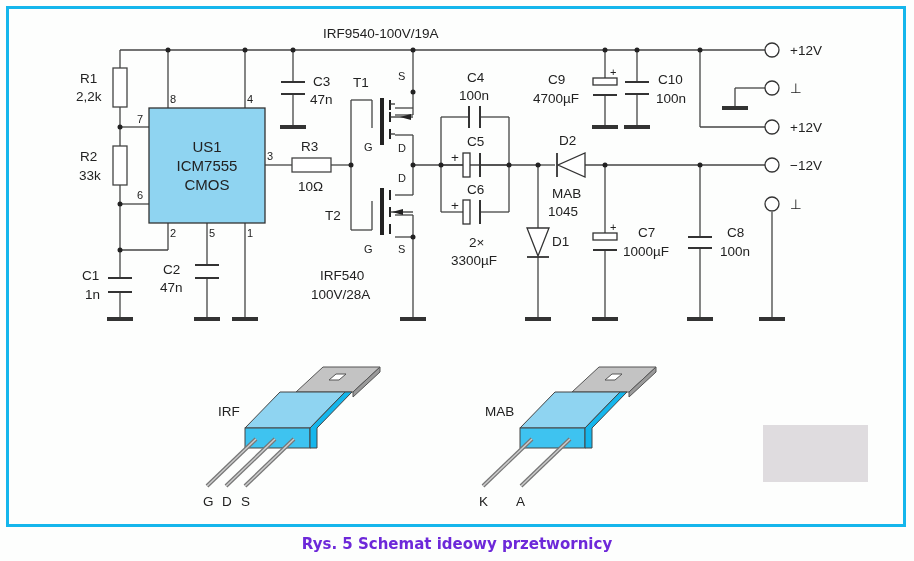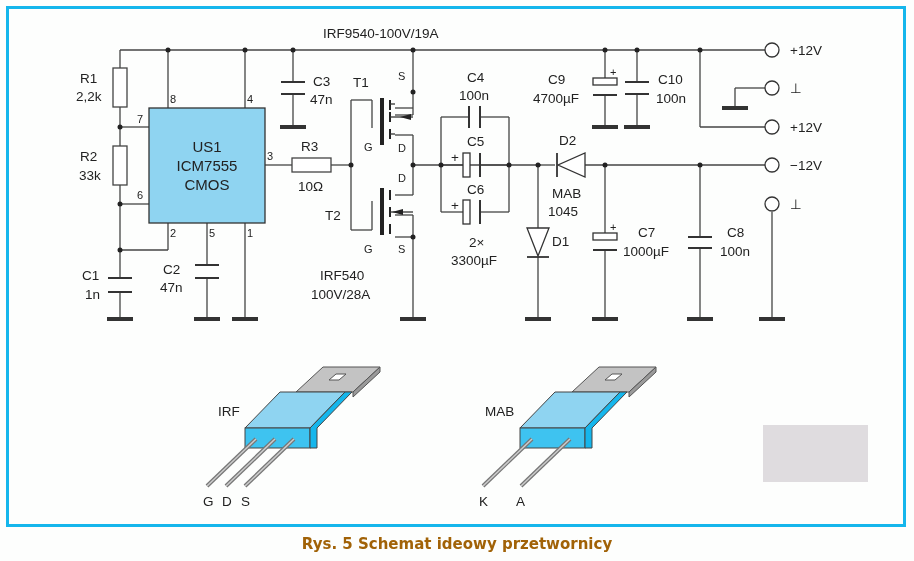--- a/index.html
+++ b/index.html
@@ -5,21 +5,21 @@
   html, body { margin: 0; padding: 0; background: #fdfefd; }
   body { width: 914px; height: 561px; position: relative; overflow: hidden;
          font-family: "Liberation Sans", "DejaVu Sans", sans-serif; }
   #frame { position: absolute; left: 6px; top: 6px; width: 894px; height: 515px;
            border: 3px solid #15b6ec; background: #fdfefd; }
   #schematic { position: absolute; left: 0; top: 0; }
   .lbl { font-family: "Liberation Sans", "DejaVu Sans", sans-serif; font-size: 13.5px; fill: #222; }
   .pin { font-size: 11px; fill: #222; }
   .ic  { font-size: 15px; fill: #222; }
   #caption { position: absolute; left: 0; width: 914px; top: 535px; text-align: center;
-             font-family: "DejaVu Sans", sans-serif; font-weight: bold; font-size: 15px; color: #a16207; }
+             font-family: "DejaVu Sans", sans-serif; font-weight: bold; font-size: 15px; color: #6d28d9; }
   #placeholder { position: absolute; left: 763px; top: 425px; width: 105px; height: 57px; background: #dfdcdf; }
 </style>
 </head>
 <body>
 
 <div id="frame"></div>
 
 <svg id="schematic" width="914" height="561" viewBox="0 0 914 561">
   <defs>
     <g id="gnd">

